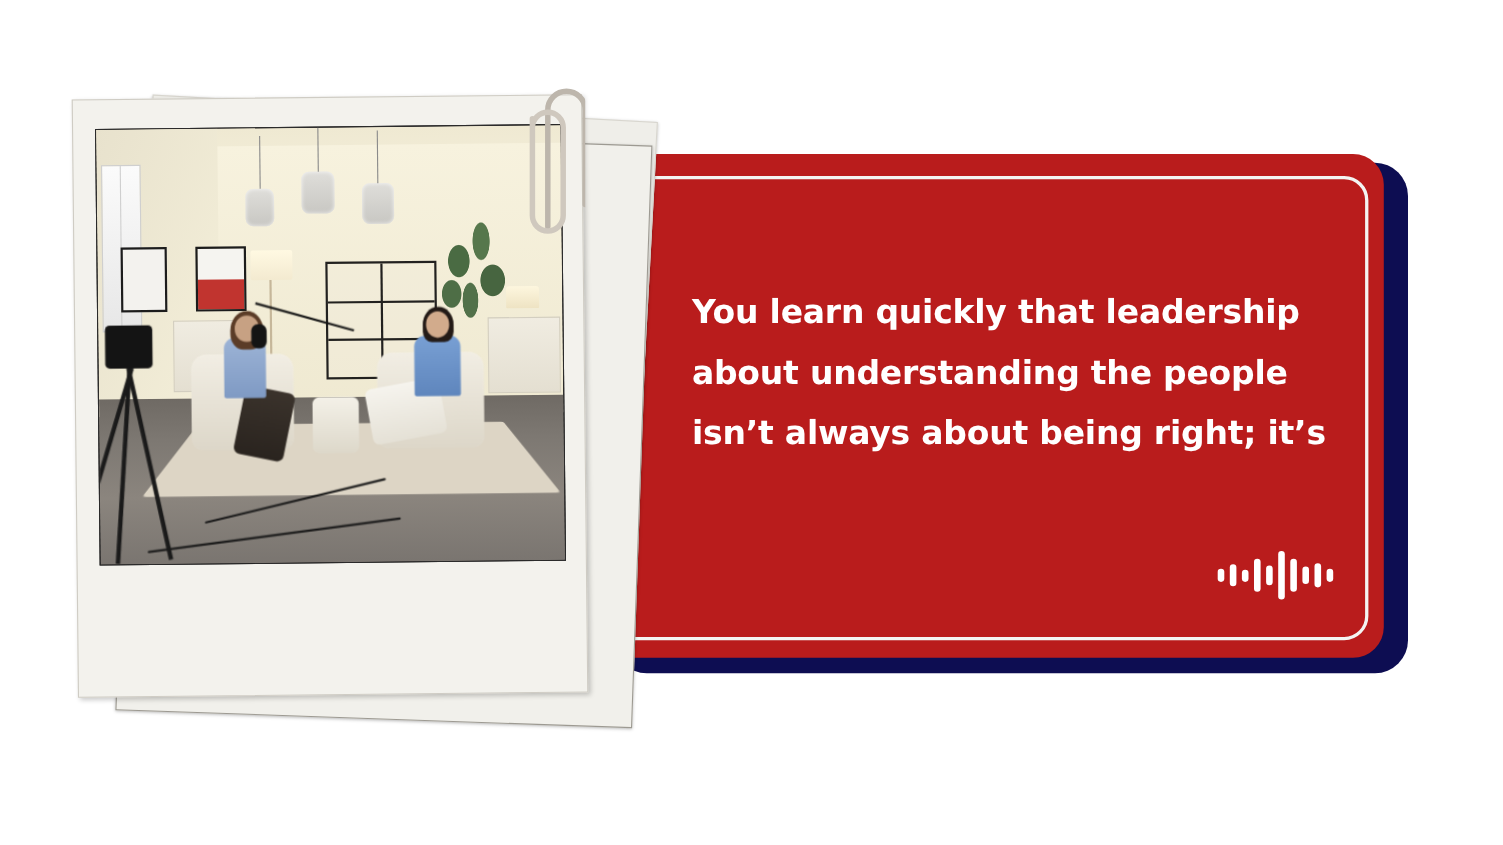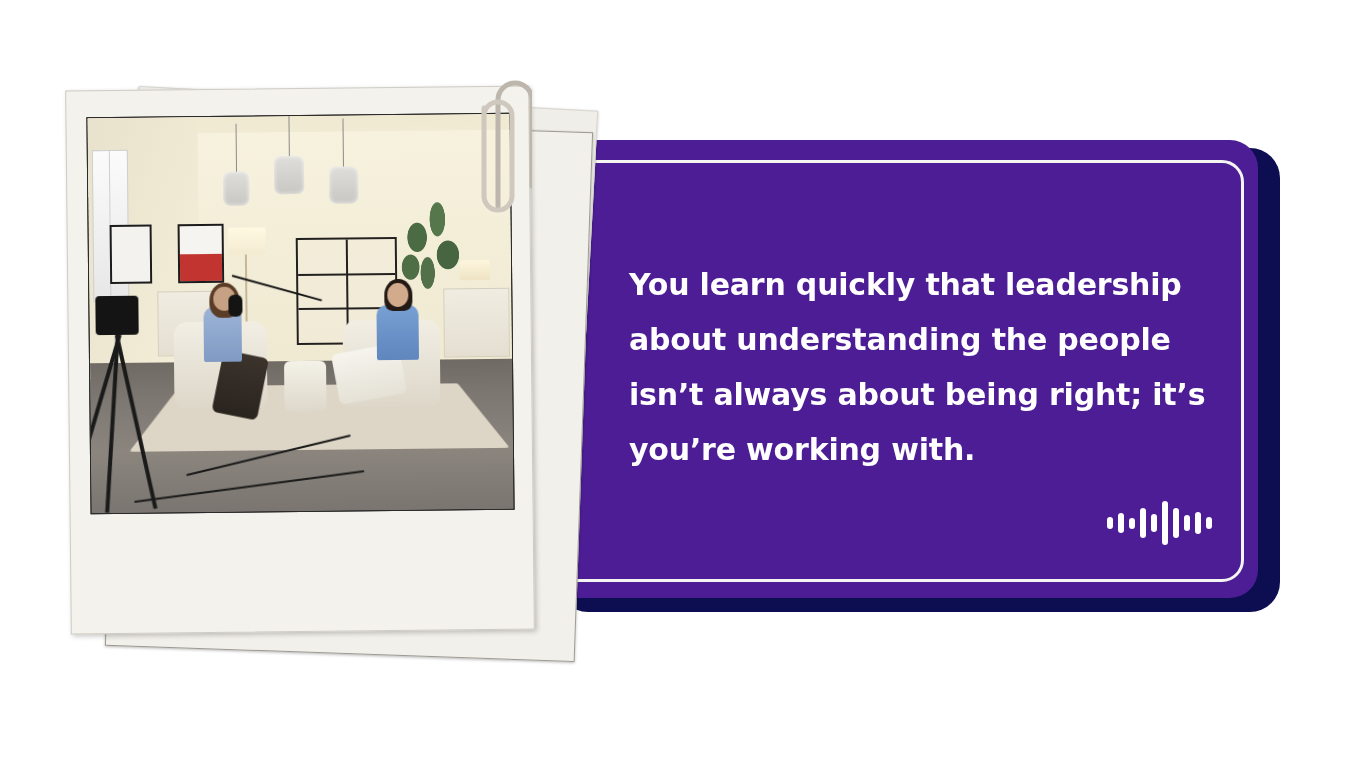--- a/index.html
+++ b/index.html
@@ -36,21 +36,21 @@
     height: 464px;
     background: #0d0d52;
     border-radius: 30px;
   }
   .quote-card {
     position: absolute;
     left: 0px;
     top: 0px;
     width: 718px;
     height: 458px;
-    background: #4c1d95;
+    background: #b91c1c;
     border-radius: 28px;
     overflow: hidden;
   }
   .quote-card-inner-outline {
     position: absolute;
     left: 14px;
     top: 20px;
     right: 14px;
     bottom: 16px;
     border: 3px solid #f4f4f2;
@@ -333,21 +333,20 @@
 
     <div class="quote-card-shadow"></div>
 
     <div class="quote-card">
       <div class="quote-card-inner-outline"></div>
 
       <div class="quote-text">
         <span class="line">You learn quickly that leadership</span>
         <span class="line">about understanding the people</span>
         <span class="line">isn’t always about being right; it’s</span>
-        <span class="line">you’re working with.</span>
       </div>
 
       <div class="waveform" id="waveform">
           <span class="bar" style="height: 12px; background: rgb(255, 255, 255);"></span>
           <span class="bar" style="height: 20px; background: rgb(255, 255, 255);"></span>
           <span class="bar" style="height: 11px; background: rgb(255, 255, 255);"></span>
           <span class="bar" style="height: 30px; background: rgb(255, 255, 255);"></span>
           <span class="bar" style="height: 18px; background: rgb(255, 255, 255);"></span>
           <span class="bar" style="height: 44px; background: rgb(255, 255, 255);"></span>
           <span class="bar" style="height: 30px; background: rgb(255, 255, 255);"></span>

